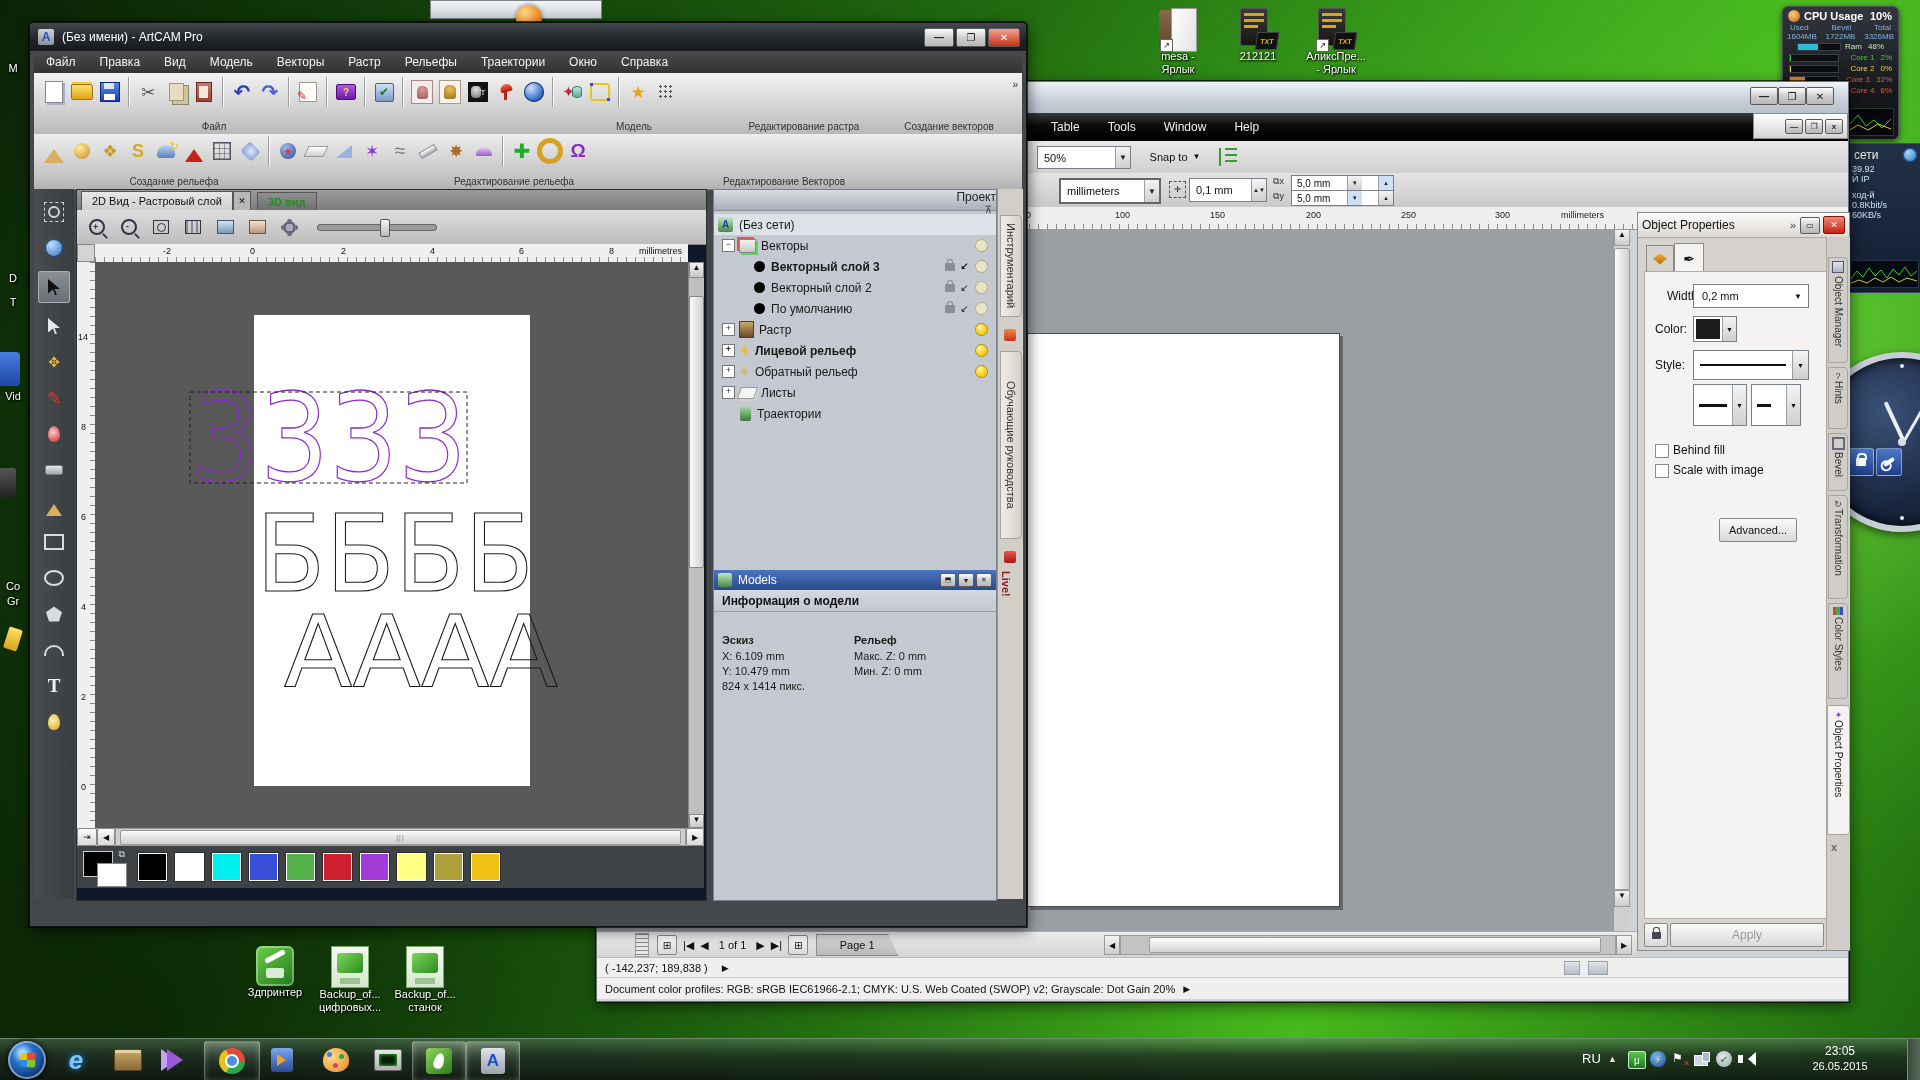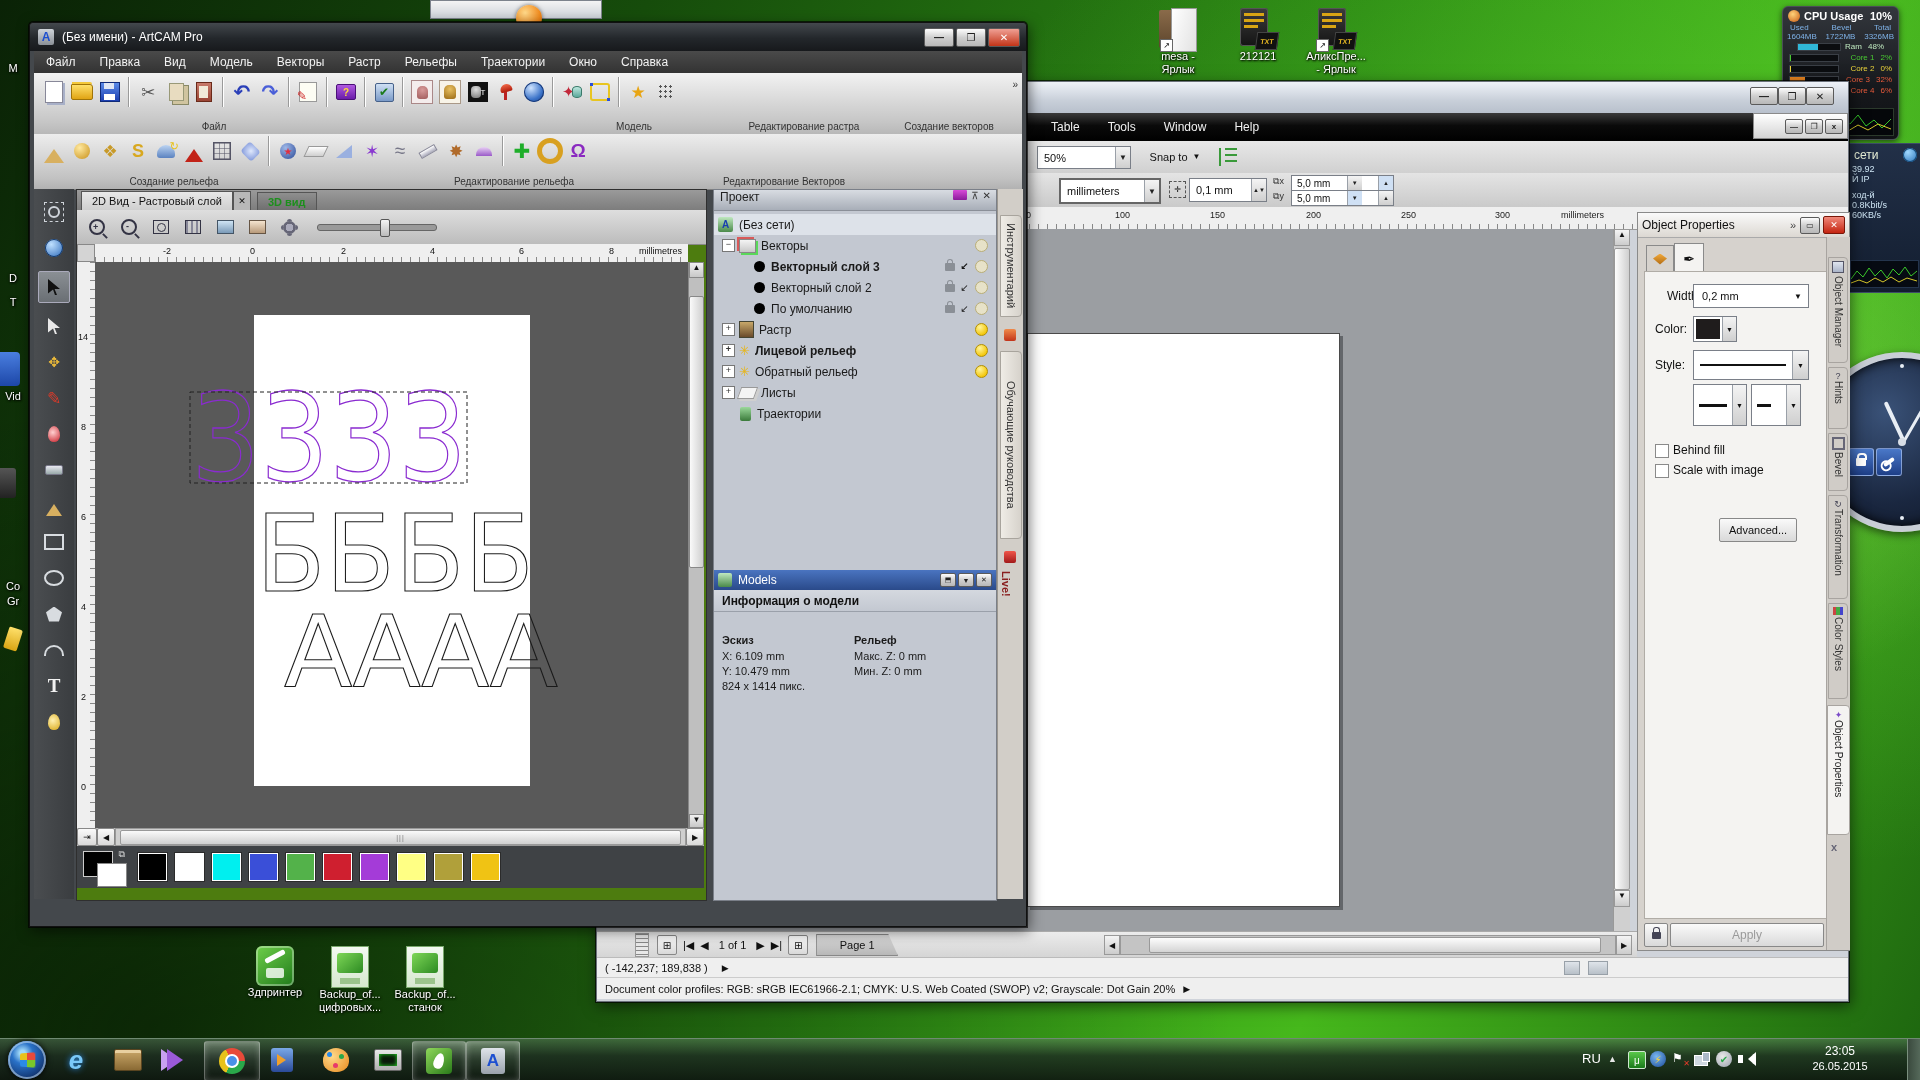--- a/index.html
+++ b/index.html
@@ -606,21 +606,21 @@
         </span>
       <span class="g" style="width:26px;height:26px;">
           <span style="width:16px;height:9px;border:2px solid #d8dce0;border-bottom:none;border-radius:10px 10px 0 0;"></span>
         </span>
       <span class="g" style="width:26px;height:26px;color:#f2f2f2;font-family:'Liberation Serif','DejaVu Serif',serif;font-size:19px;font-weight:bold;">T</span>
       <span class="g" style="width:26px;height:26px;">
           <span class="teardrop" style="background:radial-gradient(circle at 40% 40%,#fff0b0,#d8a818);"></span>
         </span>
     </div>
 
-    <div class="abs" style="left:46px;top:166px;width:629px;height:710px;background:#4d7c0f;border:1px solid #2f2f2f;">
+    <div class="abs" style="left:46px;top:166px;width:629px;height:710px;background:#0f172a;border:1px solid #2f2f2f;">
 
       <div style="height:20px;display:flex;align-items:flex-end;background:linear-gradient(#9a9a9a,#7d7d7d);">
         <span style="margin-left:4px;height:18px;padding:0 10px;background:linear-gradient(#e8e8e8,#cfcfcf);border:1px solid #555;border-bottom:none;font-size:11px;display:flex;align-items:center;">2D Вид - Растровый слой</span>
         <span style="height:18px;width:16px;background:#b8b8b8;border:1px solid #555;border-bottom:none;display:flex;align-items:center;justify-content:center;font-size:9px;">✕</span>
         <span style="margin-left:6px;height:17px;padding:0 10px;background:linear-gradient(#8f8f8f,#6f6f6f);border:1px solid #555;border-bottom:none;font-size:11px;color:#1c8f1c;font-weight:bold;display:flex;align-items:center;">3D вид</span>
       </div>
 
       <div style="height:34px;background:linear-gradient(#dedede,#bcbcbc);border-bottom:1px solid #888;display:flex;align-items:center;gap:8px;padding-left:8px;">
         <span class="g" style="width:24px;height:24px;">
             <span style="width:12px;height:12px;border:2px solid #334;border-radius:50%;position:relative;">
@@ -715,21 +715,21 @@
         <span class="swatch" style="margin-left: 6px; background: rgb(207, 31, 47);"></span>
         <span class="swatch" style="margin-left: 6px; background: rgb(164, 59, 216);"></span>
         <span class="swatch" style="margin-left: 6px; background: rgb(255, 255, 132);"></span>
         <span class="swatch" style="margin-left: 6px; background: rgb(176, 160, 58);"></span>
         <span class="swatch" style="margin-left: 6px; background: rgb(240, 195, 20);"></span>
       </div>
     </div>
 
     <div class="abs" style="left:683px;top:166px;width:282px;height:710px;background:#c3c8d1;border:1px solid #7a7f88;">
 
-      <div style="height:20px;display:flex;align-items:flex-start;background:linear-gradient(#d8dce2,#a8aeb8);border-bottom:1px solid #8a8f98;">
+      <div style="height:20px;display:flex;align-items:flex-end;background:linear-gradient(#d8dce2,#a8aeb8);border-bottom:1px solid #8a8f98;flex-direction:column;">
         <span style="margin-left:6px;font-size:12px;color:#222;">Проект</span>
         <span style="margin-left:auto;width:14px;height:10px;background:linear-gradient(#d84ad8,#8a1a9a);border-radius:1px;"></span>
         <span style="margin:0 4px;color:#444;font-size:10px;">⊼</span>
         <span style="margin-right:5px;color:#333;font-size:10px;font-weight:bold;">✕</span>
       </div>
 
       <div style="position:relative;height:250px;">
         <div class="trow" style="top:3px;background:#dde2e9;">
           <span style="margin-left:4px;width:15px;height:15px;background:linear-gradient(#bfe8bf,#4a8a4a);border-radius:2px;display:flex;align-items:center;justify-content:center;color:#1a3fb0;font-size:10px;font-weight:bold;">A</span>
           <span style="margin-left:6px;">(Без сети)</span>

